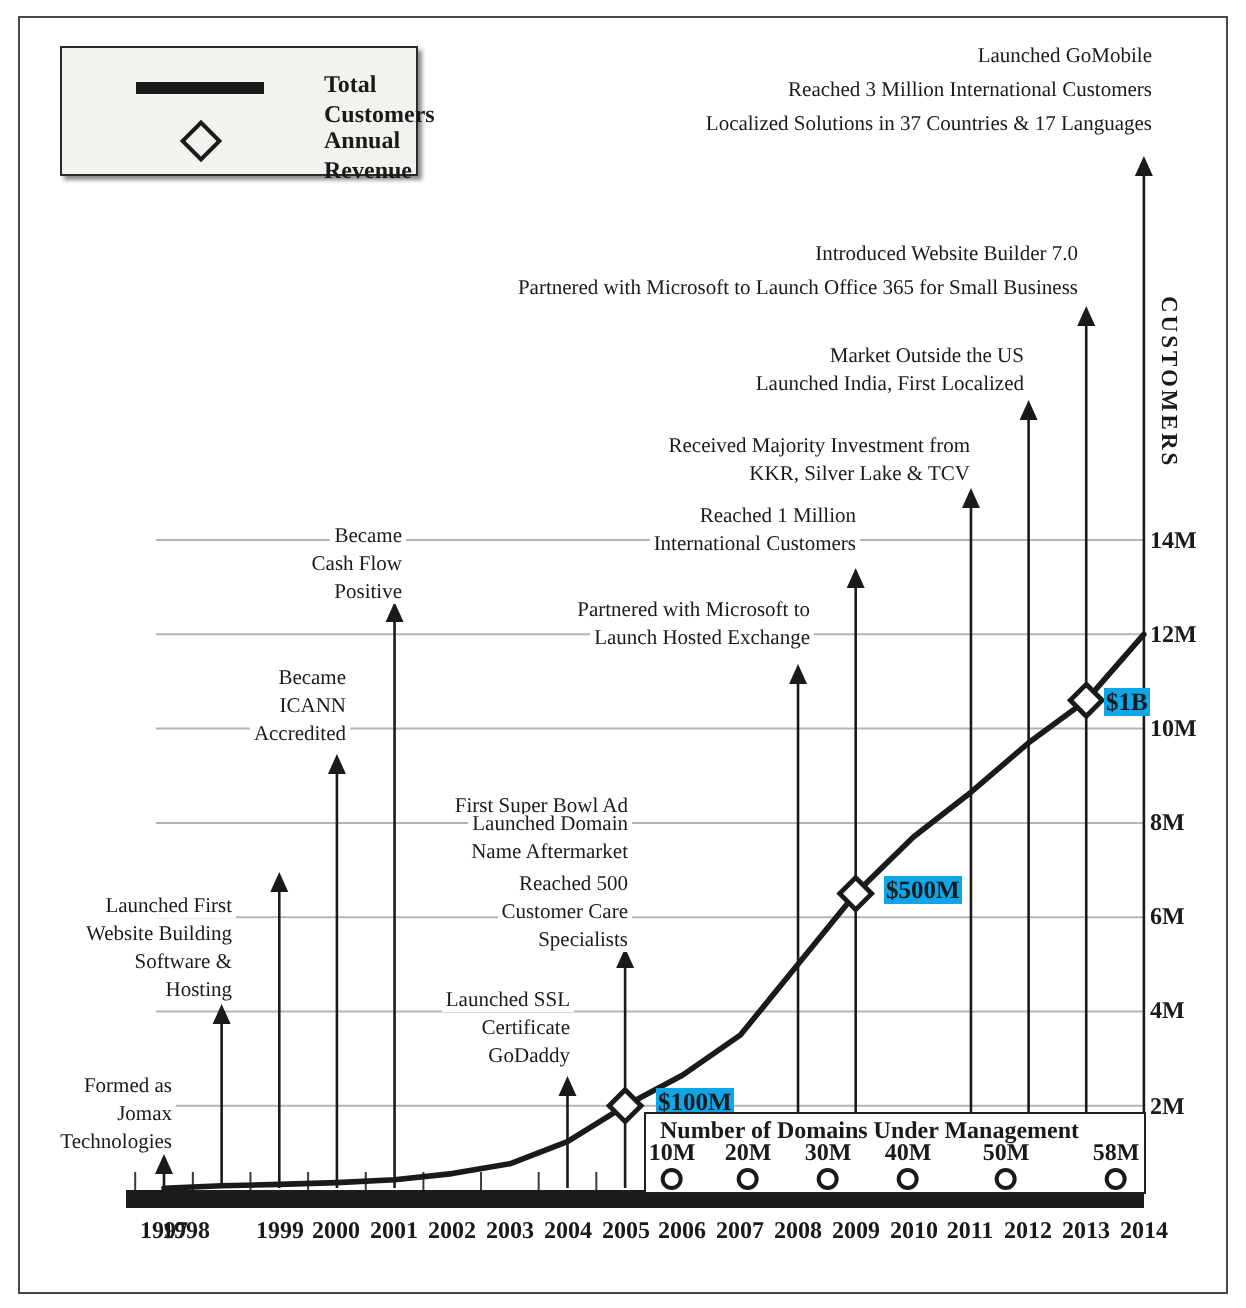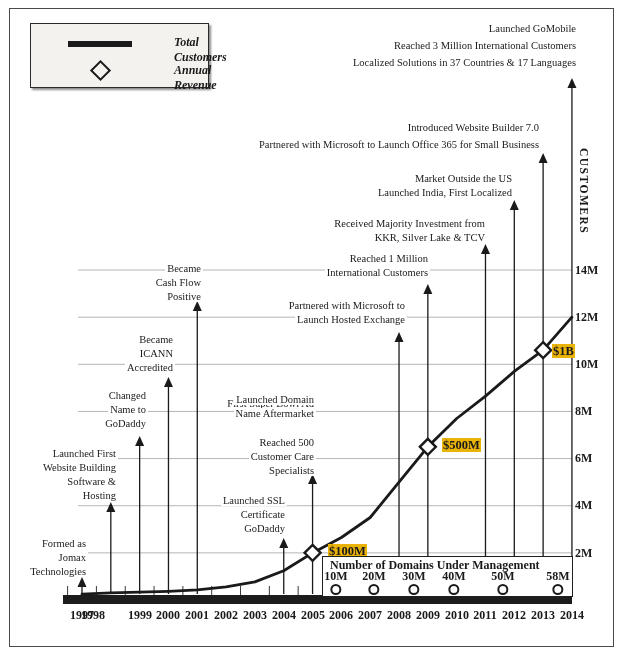--- a/index.html
+++ b/index.html
@@ -11,25 +11,25 @@
   .ann{position:absolute;text-align:right;font-size:10.5px;line-height:14px;white-space:nowrap;}
   .ann .ln span{background:#fff;padding:0 2px;}
   .lh17{line-height:17px;}
   
   .yr{position:absolute;top:608px;width:34px;text-align:center;font-weight:bold;font-size:12px;}
   .ytick{position:absolute;left:575px;width:34px;font-weight:bold;font-size:12px;}
   .yaxis-title{position:absolute;left:578px;top:148px;font-weight:bold;font-size:11.5px;
                letter-spacing:1.5px;writing-mode:vertical-rl;}
   
   .rev{position:absolute;font-weight:bold;font-size:12.5px;}
-  .rev span{background:#eab308;padding:0 1px;}
+  .rev span{background:#0ea5e9;padding:0 1px;}
   
   .legend{position:absolute;left:30px;top:23px;width:177px;height:63px;background:#f3f2ef;
           border:1px solid #2a2a2a;box-shadow:2px 2px 2px rgba(0,0,0,0.45);}
-  .legend .lbl{position:absolute;left:143px;font-weight:bold;font-size:12px;font-style:italic;}
+  .legend .lbl{position:absolute;left:131px;font-weight:bold;font-size:12px;}
   .legend .line-swatch{position:absolute;left:37px;top:17px;width:64px;height:6px;background:#1a1a1a;}
   .legend .diamond-swatch{position:absolute;left:62px;top:39px;width:11px;height:11px;
           border:2.5px solid #1a1a1a;background:#f3f2ef;transform:rotate(45deg);}
   
   .dom-box{position:absolute;left:322px;top:556px;width:249px;height:39px;background:#fff;
            border:1.3px solid #1f1f1f;}
   .dom-title{font-weight:bold;font-size:12px;margin:1px 0 0 7px;white-space:nowrap;}
   .dm{position:absolute;top:13px;transform:translateX(-50%);text-align:center;}
   .dm-label{font-weight:bold;font-size:12px;line-height:13px;}
   .dm-circle{width:7px;height:7px;border:2px solid #1a1a1a;border-radius:50%;margin:1px auto 0;background:#fff;}
@@ -110,44 +110,39 @@
     <div class="ln"><span>Formed as</span></div>
     <div class="ln"><span>Jomax</span></div>
     <div class="ln"><span>Technologies</span></div>
   </div>
   <div class="ann" style="right:505px;top:447px">
     <div class="ln"><span>Launched First</span></div>
     <div class="ln"><span>Website Building</span></div>
     <div class="ln"><span>Software &amp;</span></div>
     <div class="ln"><span>Hosting</span></div>
   </div>
-  <div class="ann" style="right:475px;top:389px">
-    <div class="ln"><span>Changed</span></div>
-    <div class="ln"><span>Name to</span></div>
-    <div class="ln"><span>GoDaddy</span></div>
-  </div>
   <div class="ann" style="right:448px;top:333px">
     <div class="ln"><span>Became</span></div>
     <div class="ln"><span>ICANN</span></div>
     <div class="ln"><span>Accredited</span></div>
   </div>
   <div class="ann" style="right:420px;top:262px">
     <div class="ln"><span>Became</span></div>
     <div class="ln"><span>Cash Flow</span></div>
     <div class="ln"><span>Positive</span></div>
   </div>
   <div class="ann" style="right:336px;top:494px">
     <div class="ln"><span>Launched SSL</span></div>
     <div class="ln"><span>Certificate</span></div>
     <div class="ln"><span>GoDaddy</span></div>
   </div>
   <div class="ann" style="right:307px;top:397px">
     <div class="ln"><span>First Super Bowl Ad</span></div>
   </div>
-  <div class="ann" style="right:307px;top:393px">
+  <div class="ann" style="right:307px;top:406px">
     <div class="ln"><span>Launched Domain</span></div>
     <div class="ln"><span>Name Aftermarket</span></div>
   </div>
   <div class="ann" style="right:307px;top:436px">
     <div class="ln"><span>Reached 500</span></div>
     <div class="ln"><span>Customer Care</span></div>
     <div class="ln"><span>Specialists</span></div>
   </div>
   <div class="ann" style="right:216px;top:299px">
     <div class="ln"><span>Partnered with Microsoft to</span></div>

